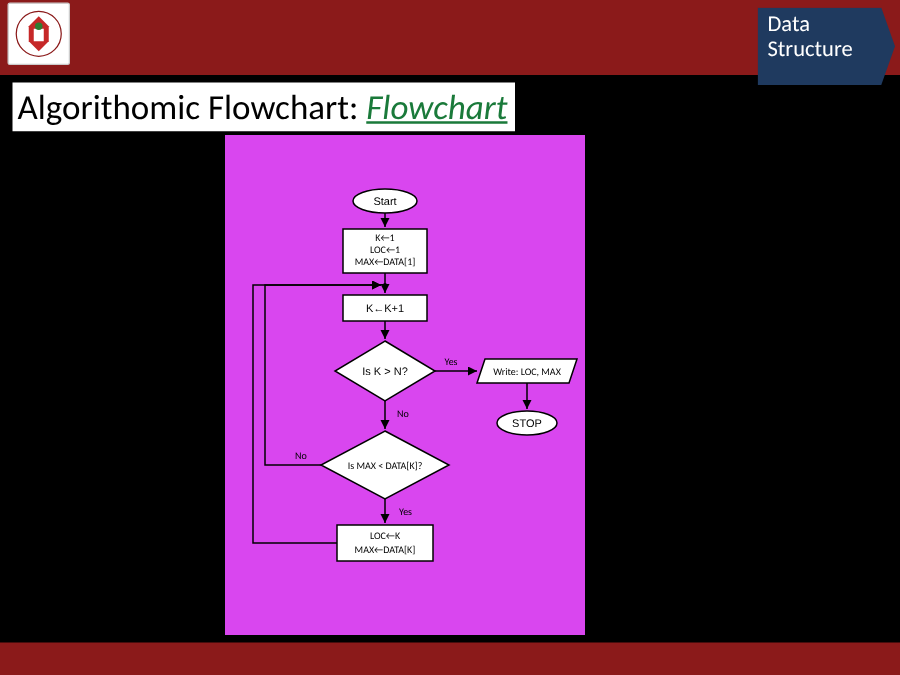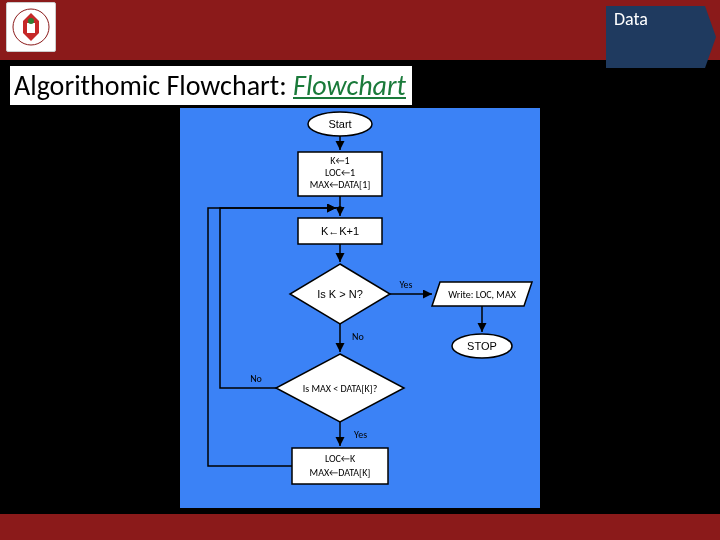--- a/index.html
+++ b/index.html
@@ -77,23 +77,23 @@
   .subtitle .kw {
     font-style: italic;
     text-decoration: underline;
     color: #1a7a3a;
     margin-top: 10px;
   }
   .flowchart-wrap {
     position: absolute;
     top: 108px;
     left: 180px;
-    width: 360px;
+    width: 288px;
     height: 400px;
-    background: #3b82f6;
+    background: #d946ef;
   }
   .flowchart-wrap svg {
     display: block;
     width: 100%;
     height: 100%;
   }
   .footer {
     position: absolute;
     left: 0; right: 0; bottom: 0;
     height: 26px;
@@ -121,20 +121,21 @@
     <circle cx="20" cy="14" r="3" fill="#2e7d32"></circle>
   </svg>
 </div>
 
 <div class="title-bar">
   <span>CSE 203: Data Structure</span>
 </div>
 
 <div class="badge">
   <div>Data</div>
+  <div>Structure</div>
 </div>
 
 <div class="subtitle">
   <span>Algorithomic Flowchart: </span><span class="kw">Flowchart</span>
 </div>
 
 <div class="flowchart-wrap">
   <svg viewBox="0 0 360 400">
     <defs>
       <marker id="arrow" markerWidth="8" markerHeight="8" refX="6" refY="3" orient="auto">

